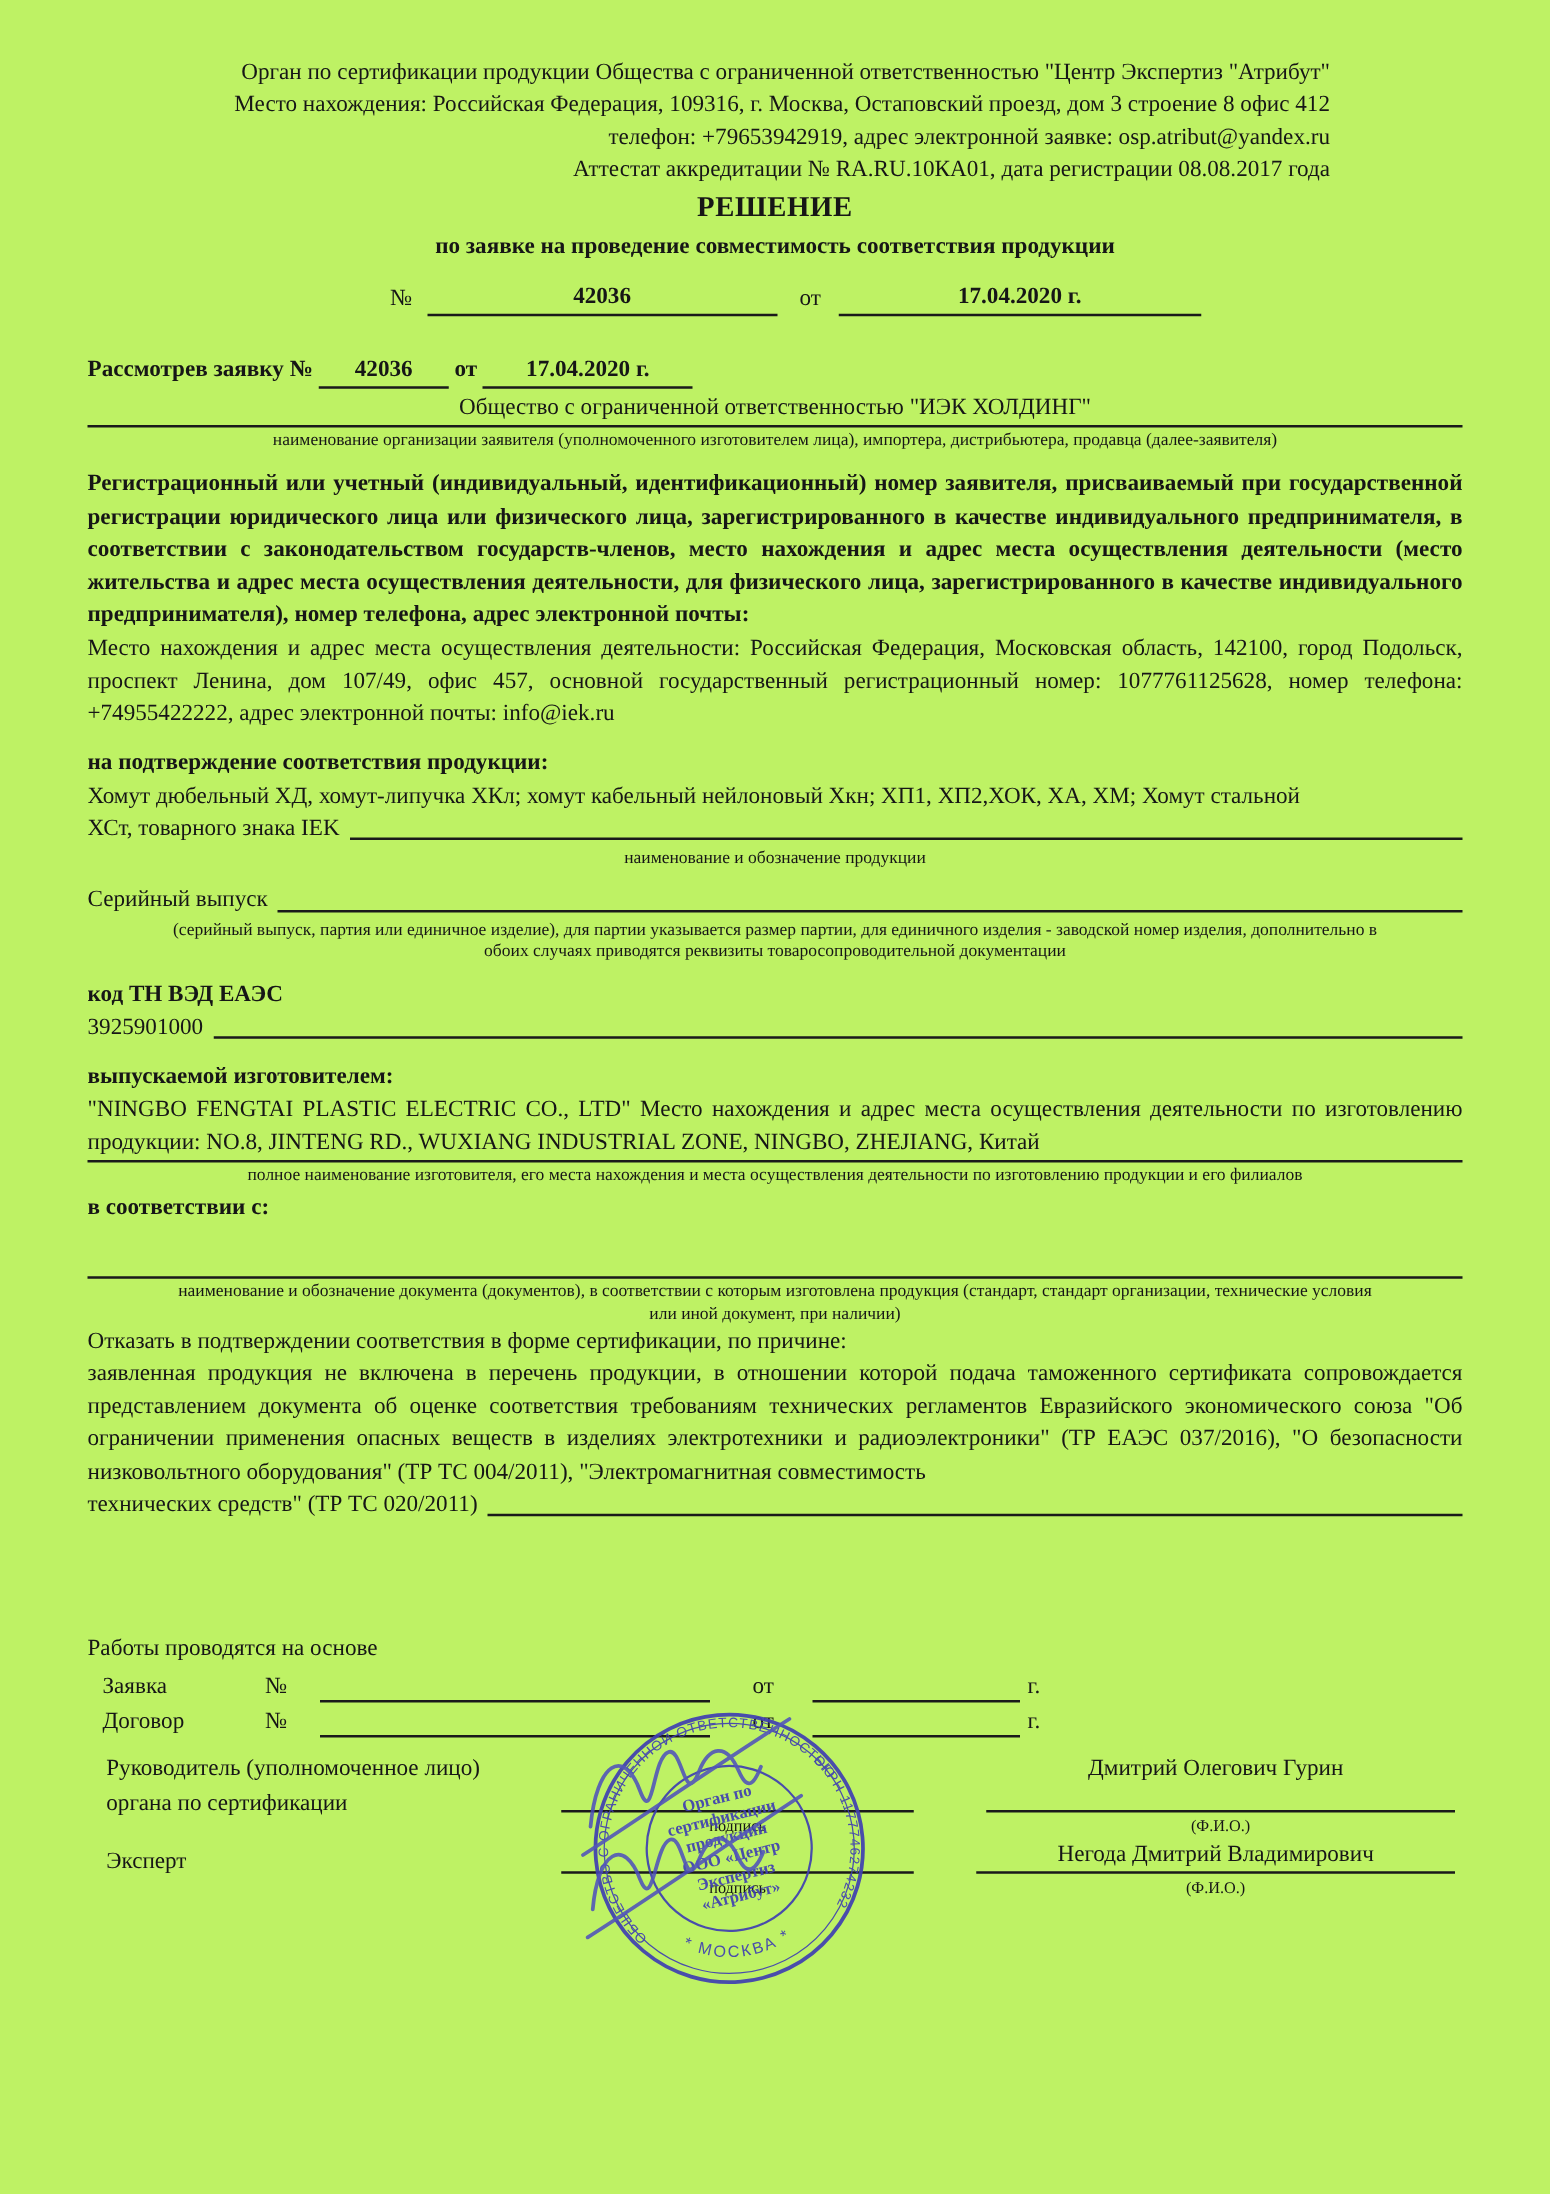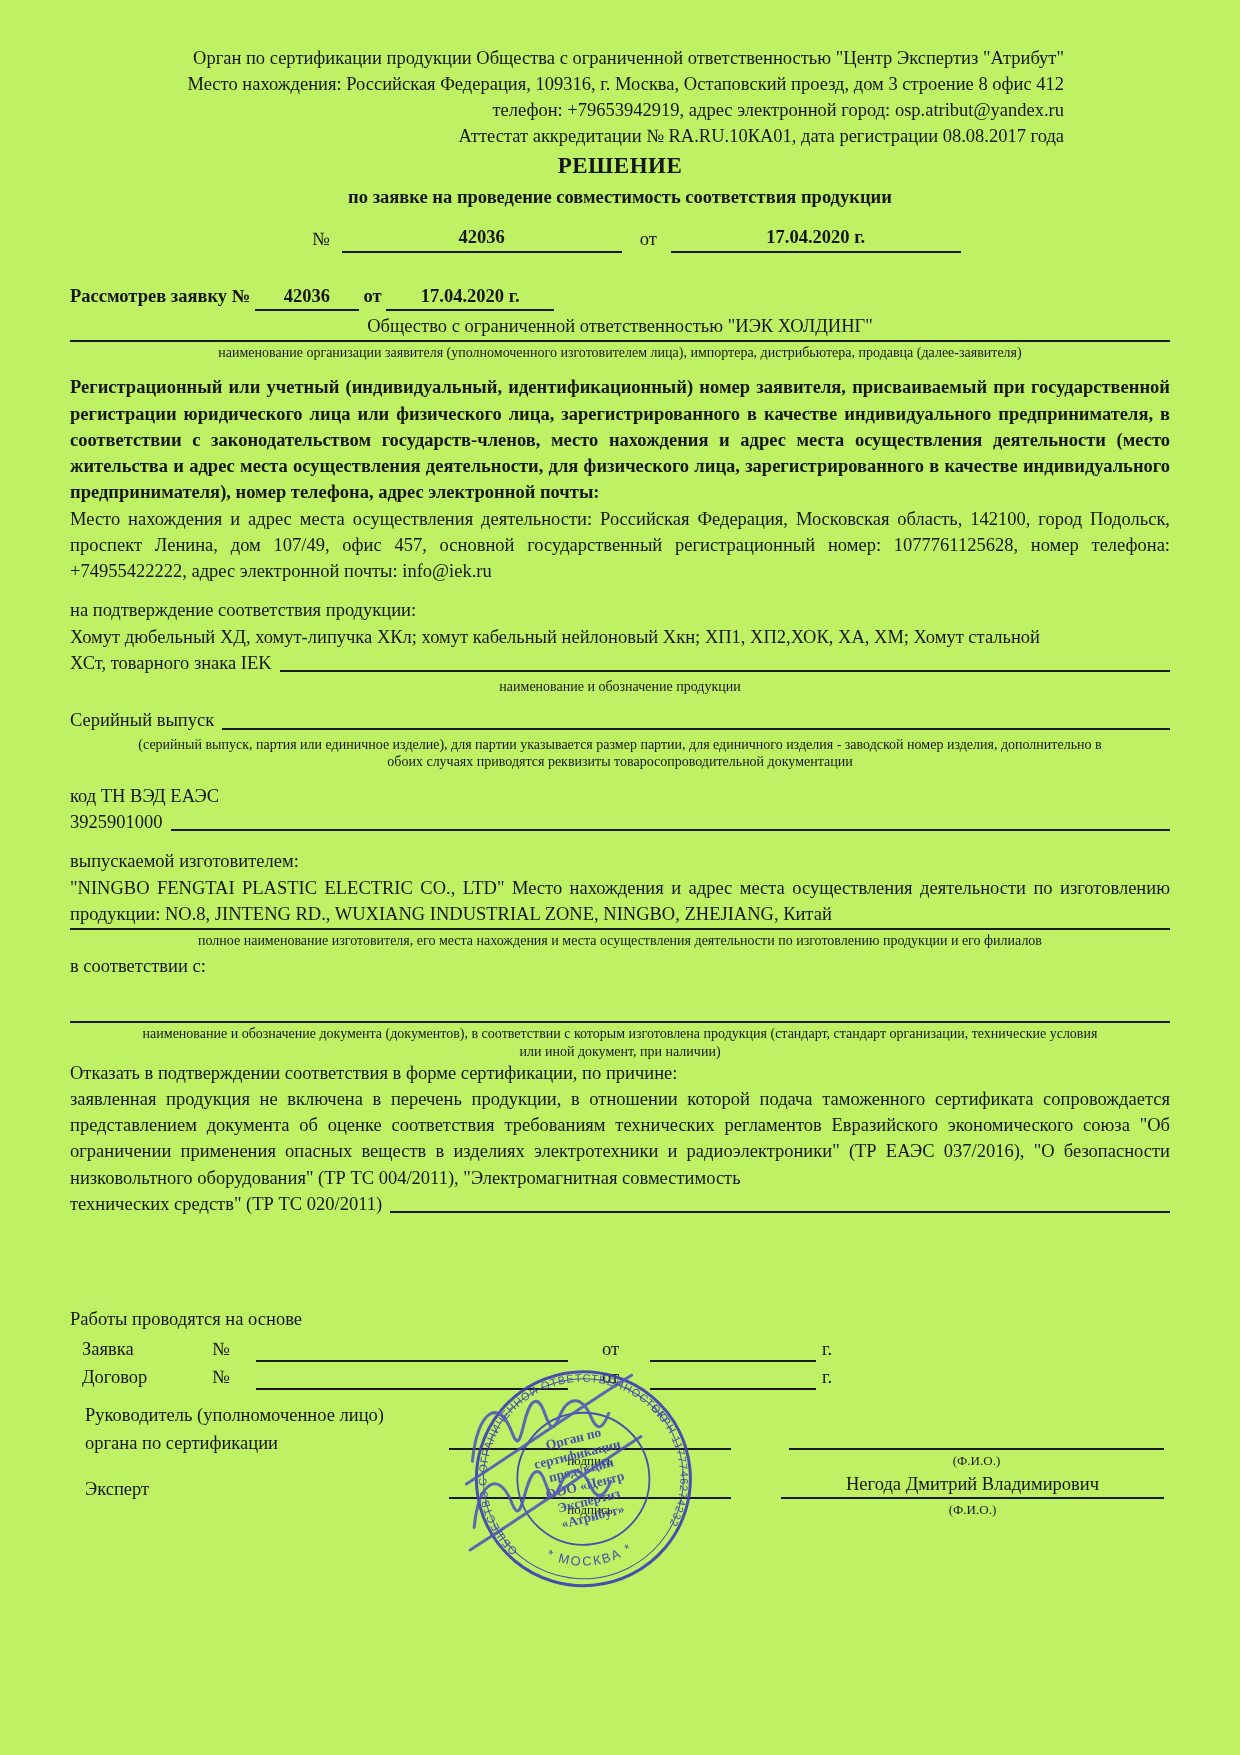--- a/index.html
+++ b/index.html
@@ -24,21 +24,21 @@
   .ul-inline { display:inline-block; border-bottom:2px solid #1a1a1a; text-align:center; }
   .review-row .w1 { width:104px; }
   .review-row .w2 { width:168px; }
 
   .applicant-line { border-bottom:2px solid #1a1a1a; text-align:center; margin-top:2px; padding-bottom:1px; }
   .caption { font-size:14px; line-height:1.22; text-align:center; padding-top:2px; }
   .caption.narrow { width:980px; margin-left:auto; margin-right:auto; }
 
   .para-bold { font-weight:bold; text-align:justify; margin-top:13px; }
   .para { text-align:justify; }
-  .section-head { font-weight:normal; margin-top:13px; }
+  .section-head { font-weight:bold; margin-top:13px; }
 
   .fill-row { display:flex; }
   .fill-row .fill { flex:1 1 auto; border-bottom:2px solid #1a1a1a; margin-bottom:4px; margin-left:8px; }
   .underlined-block { border-bottom:2px solid #1a1a1a; padding-bottom:1px; }
   .empty-field { height:30px; border-bottom:2px solid #1a1a1a; margin-top:14px; }
 
   .basis { position:absolute; top:1306px; left:70px; width:1100px; }
   .basis-title { margin-bottom:2px; }
   .basis-row { display:flex; align-items:flex-end; height:28px;margin-left:12px; }
   .b-label { width:130px; }
@@ -60,21 +60,21 @@
 </style>
 </head>
 <body>
 
 <div class="page">
   <div class="content">
 
     <div class="header">
       <div>Орган по сертификации продукции Общества с ограниченной ответственностью "Центр Экспертиз "Атрибут"</div>
       <div>Место нахождения: Российская Федерация, 109316, г. Москва, Остаповский проезд, дом 3 строение 8 офис 412</div>
-      <div>телефон: +79653942919, адрес электронной город: osp.atribut@yandex.ru</div>
+      <div>телефон: +79653942919, адрес электронной заявке: osp.atribut@yandex.ru</div>
       <div>Аттестат аккредитации № RA.RU.10КА01, дата регистрации 08.08.2017 года</div>
     </div>
 
     <div class="doc-title">РЕШЕНИЕ</div>
     <div class="doc-subtitle">по заявке на проведение совместимость соответствия продукции</div>
 
     <div class="num-row">
       <span>№</span>
       <span class="ul-box w1">42036</span>
       <span class="from">от</span>
@@ -147,20 +147,21 @@
       <span class="b-line"></span>
       <span class="b-from">от</span>
       <span class="b-line2"></span>
       <span class="b-year">г.</span>
     </div>
   </div>
 
   <div class="sig">
     <div class="abs" style="left:85px; top:7px;">Руководитель (уполномоченное лицо)</div>
     <div class="abs" style="left:85px; top:35px;">органа по сертификации</div>
+    <div class="abs name-box" style="left:780px; top:7px; width:385px;">Дмитрий Олегович Гурин</div>
 
     <div class="line" style="left:449px; top:53px; width:282px;"></div>
     <div class="line" style="left:789px; top:53px; width:375px;"></div>
     <div class="abs small-cap" style="left:449px; top:57px; width:282px;">подпись</div>
     <div class="abs small-cap" style="left:789px; top:57px; width:375px;">(Ф.И.О.)</div>
 
     <div class="abs" style="left:85px; top:81px;">Эксперт</div>
     <div class="abs name-box" style="left:781px; top:76px; width:383px;font-family:Liberation Serif, serif;">Негода Дмитрий Владимирович</div>
 
     <div class="line" style="left:449px; top:102px; width:282px;"></div>

